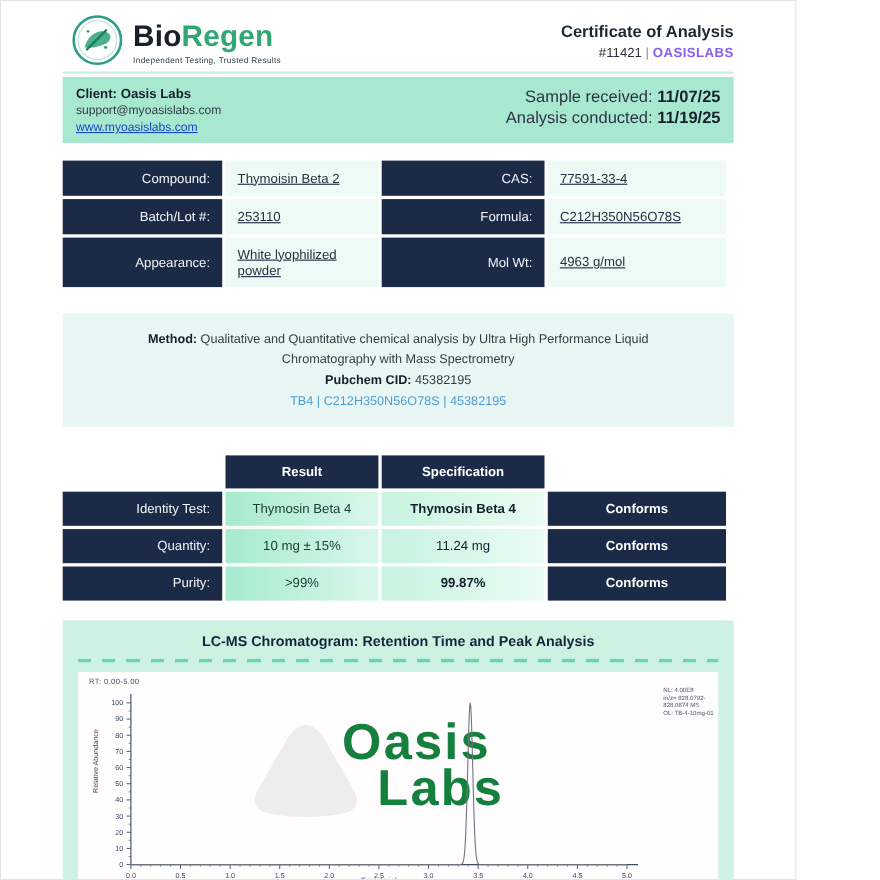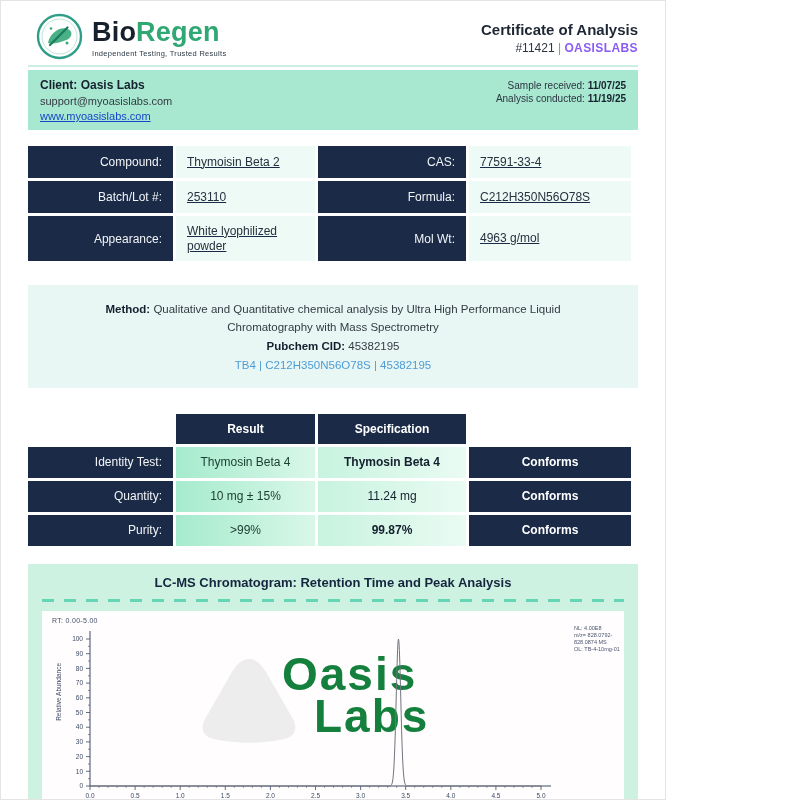--- a/index.html
+++ b/index.html
@@ -1,18 +1,18 @@
 <!DOCTYPE html>
 <html><head>
 <meta charset="utf-8">
 <style>
   * { margin:0; padding:0; box-sizing:border-box; }
   html,body { background:#fff; }
   body { font-family:"Liberation Sans", sans-serif; color:#1b2a47; }
-  .page { width:666px; height:800px; background:#fff; border:1px solid #e4e4e4; overflow:hidden; position:relative; }
+  .page { width:724px; height:800px; background:#fff; border:1px solid #e4e4e4; overflow:hidden; position:relative; }
   .content { width:610px; margin:0 auto; }
 
   
   .header { display:flex; justify-content:space-between; align-items:flex-start; padding-top:12px; height:60px; }
   .logo-wrap { display:flex; align-items:center; gap:9px; margin-left:8px; }
   .logo-text .brand-line { font-size:27px; font-weight:bold; letter-spacing:0.2px; line-height:1; }
   .brand-bio { color:#17202c; }
   .brand-regen { color:#2fa873; }
   .tagline { font-size:7.5px; color:#2b3a46; margin-top:3px; letter-spacing:0.3px; }
   .cert-block { text-align:right; padding-top:8px; }
@@ -21,21 +21,21 @@
   .cert-lab { color:#8b5cf6; font-weight:bold; letter-spacing:0.4px; }
   .cert-sep { color:#8a9099; }
 
   .top-divider { height:2px; background:#cdeee2; margin-top:4px; }
 
   
   .client-bar { margin-top:3px; background:#a9e8d0; padding:8px 12px; display:flex; justify-content:space-between; }
   .client-name { font-size:12px; font-weight:bold; color:#15202e; }
   .client-email { font-size:11px; color:#333b44; margin-top:3px; }
   .client-site { font-size:11px; color:#1646c9; margin-top:3px; text-decoration:underline; cursor:pointer; }
-  .dates { text-align:right; font-size:10px; color:#2b3440; }
+  .dates { text-align:right; font-size:15px; color:#2b3440; }
   .dates div { margin-top:2px; }
   .dates b { color:#15202e; }
 
   
   .info-grid { margin-top:16px; display:grid; grid-template-columns:145px 139px 148px 162px; grid-template-rows:32px 32px 45px; gap:3px;text-decoration:underline; }
   .cell-label { background:#1b2a47; color:#f2f5f8; font-size:12px; display:flex; align-items:center; justify-content:flex-end; padding-right:11px; }
   .cell-value { background:#edfaf5; color:#26313f; font-size:12px; display:flex; align-items:center; padding-left:11px; line-height:1.25; }
 
   
   .method-box { margin-top:24px; background:#e8f7f4; padding:15px 40px 13px; text-align:center; font-size:11.5px; color:#333b44; line-height:1.6; }

